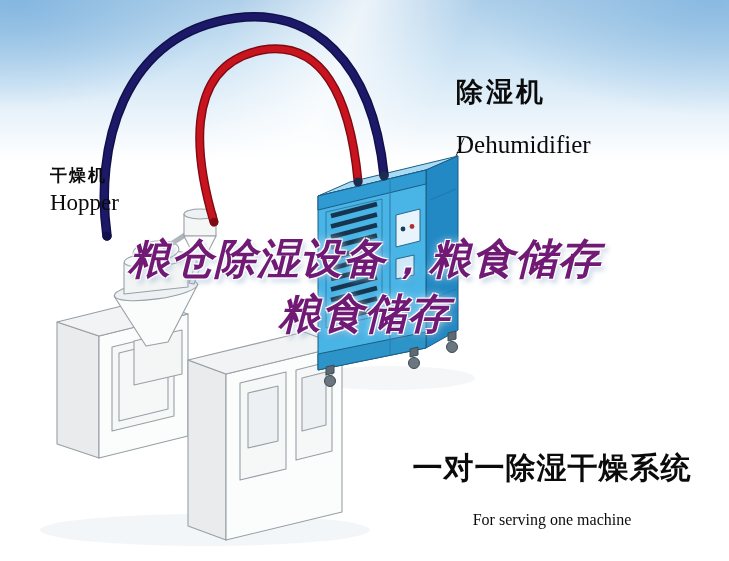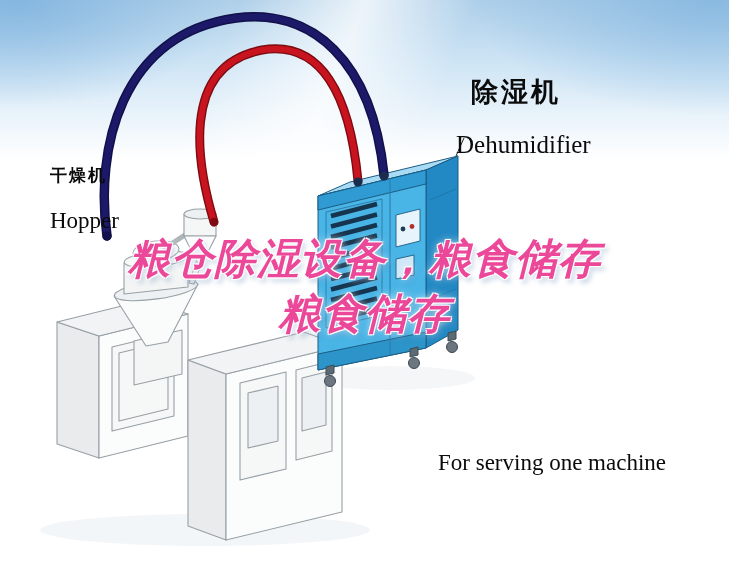--- a/index.html
+++ b/index.html
@@ -14,41 +14,41 @@
       linear-gradient(113deg, rgba(255,255,255,0) 30%, rgba(255,255,255,.75) 46%, rgba(255,255,255,0) 60%),
       radial-gradient(ellipse 300px 150px at 2% 0%, rgba(125,178,222,.85), rgba(125,178,222,0) 72%),
       radial-gradient(ellipse 340px 160px at 98% 0%, rgba(125,178,222,.75), rgba(125,178,222,0) 72%),
       linear-gradient(180deg, #aecfe9 0%, #cfe5f5 40%, #ffffff 100%);
   }
   svg.scene { position:absolute; top:0; left:0; z-index:2; }
   .label { position:absolute; color:#0b0b0b; z-index:4; }
   .zh { font-weight:bold; }
   .serif { font-family:"Liberation Serif", serif; font-weight:normal; }
   .dehum-label { left:456px; top:74px; }
-  .dehum-label .zh { font-size:27px; letter-spacing:3px;margin-left:15px; }
+  .dehum-label .zh { font-size:27px; letter-spacing:3px; }
   .dehum-label .en { font-size:25px; margin-top:21px; }
   .hopper-label { left:50px; top:164px; }
   .hopper-label .zh { font-size:17px; letter-spacing:2px; }
-  .hopper-label .en { font-size:23px; margin-top:21px; }
+  .hopper-label .en { font-size:23px; margin-top:3px; }
   .main-title {
     position:absolute; left:0; right:0; top:231px; z-index:5;
     text-align:center; font-weight:bold; font-style:italic;
     font-size:42px; line-height:55px; letter-spacing:1px;
-    color:#ec4899;
+    color:#701a75;
     text-shadow:
       -1px -1px 0 rgba(255,255,255,.95),
        1px -1px 0 rgba(255,255,255,.95),
       -1px  1px 0 rgba(255,255,255,.95),
        1px  1px 0 rgba(255,255,255,.95),
        0 0 9px rgba(255,255,255,.9),
        3px 4px 5px rgba(60,110,170,.35);
   }
   .bottom-label { position:absolute; left:402px; width:300px; top:448px; text-align:center; z-index:4; }
   .bottom-label .zh { font-size:30px; letter-spacing:1px; }
-  .bottom-label .en { font-size:23px; margin-top:2px; }
+  .bottom-label .en { font-size:16px; margin-top:22px; }
 </style>
 </head>
 <body>
 
 <div class="canvas">
 
   <div class="sky"></div>
 
   <svg class="scene" width="729" height="561" viewBox="0 0 729 561">
 
@@ -152,16 +152,17 @@
     <div class="zh">干燥机</div>
     <div class="en serif">Hopper</div>
   </div>
 
   <div class="main-title">
     <div>粮仓除湿设备，粮食储存</div>
     <div>粮食储存</div>
   </div>
 
   <div class="label bottom-label">
+    <div class="zh">一对一除湿干燥系统</div>
     <div class="en serif">For serving one machine</div>
   </div>
 
 </div>
 
 </body></html>

